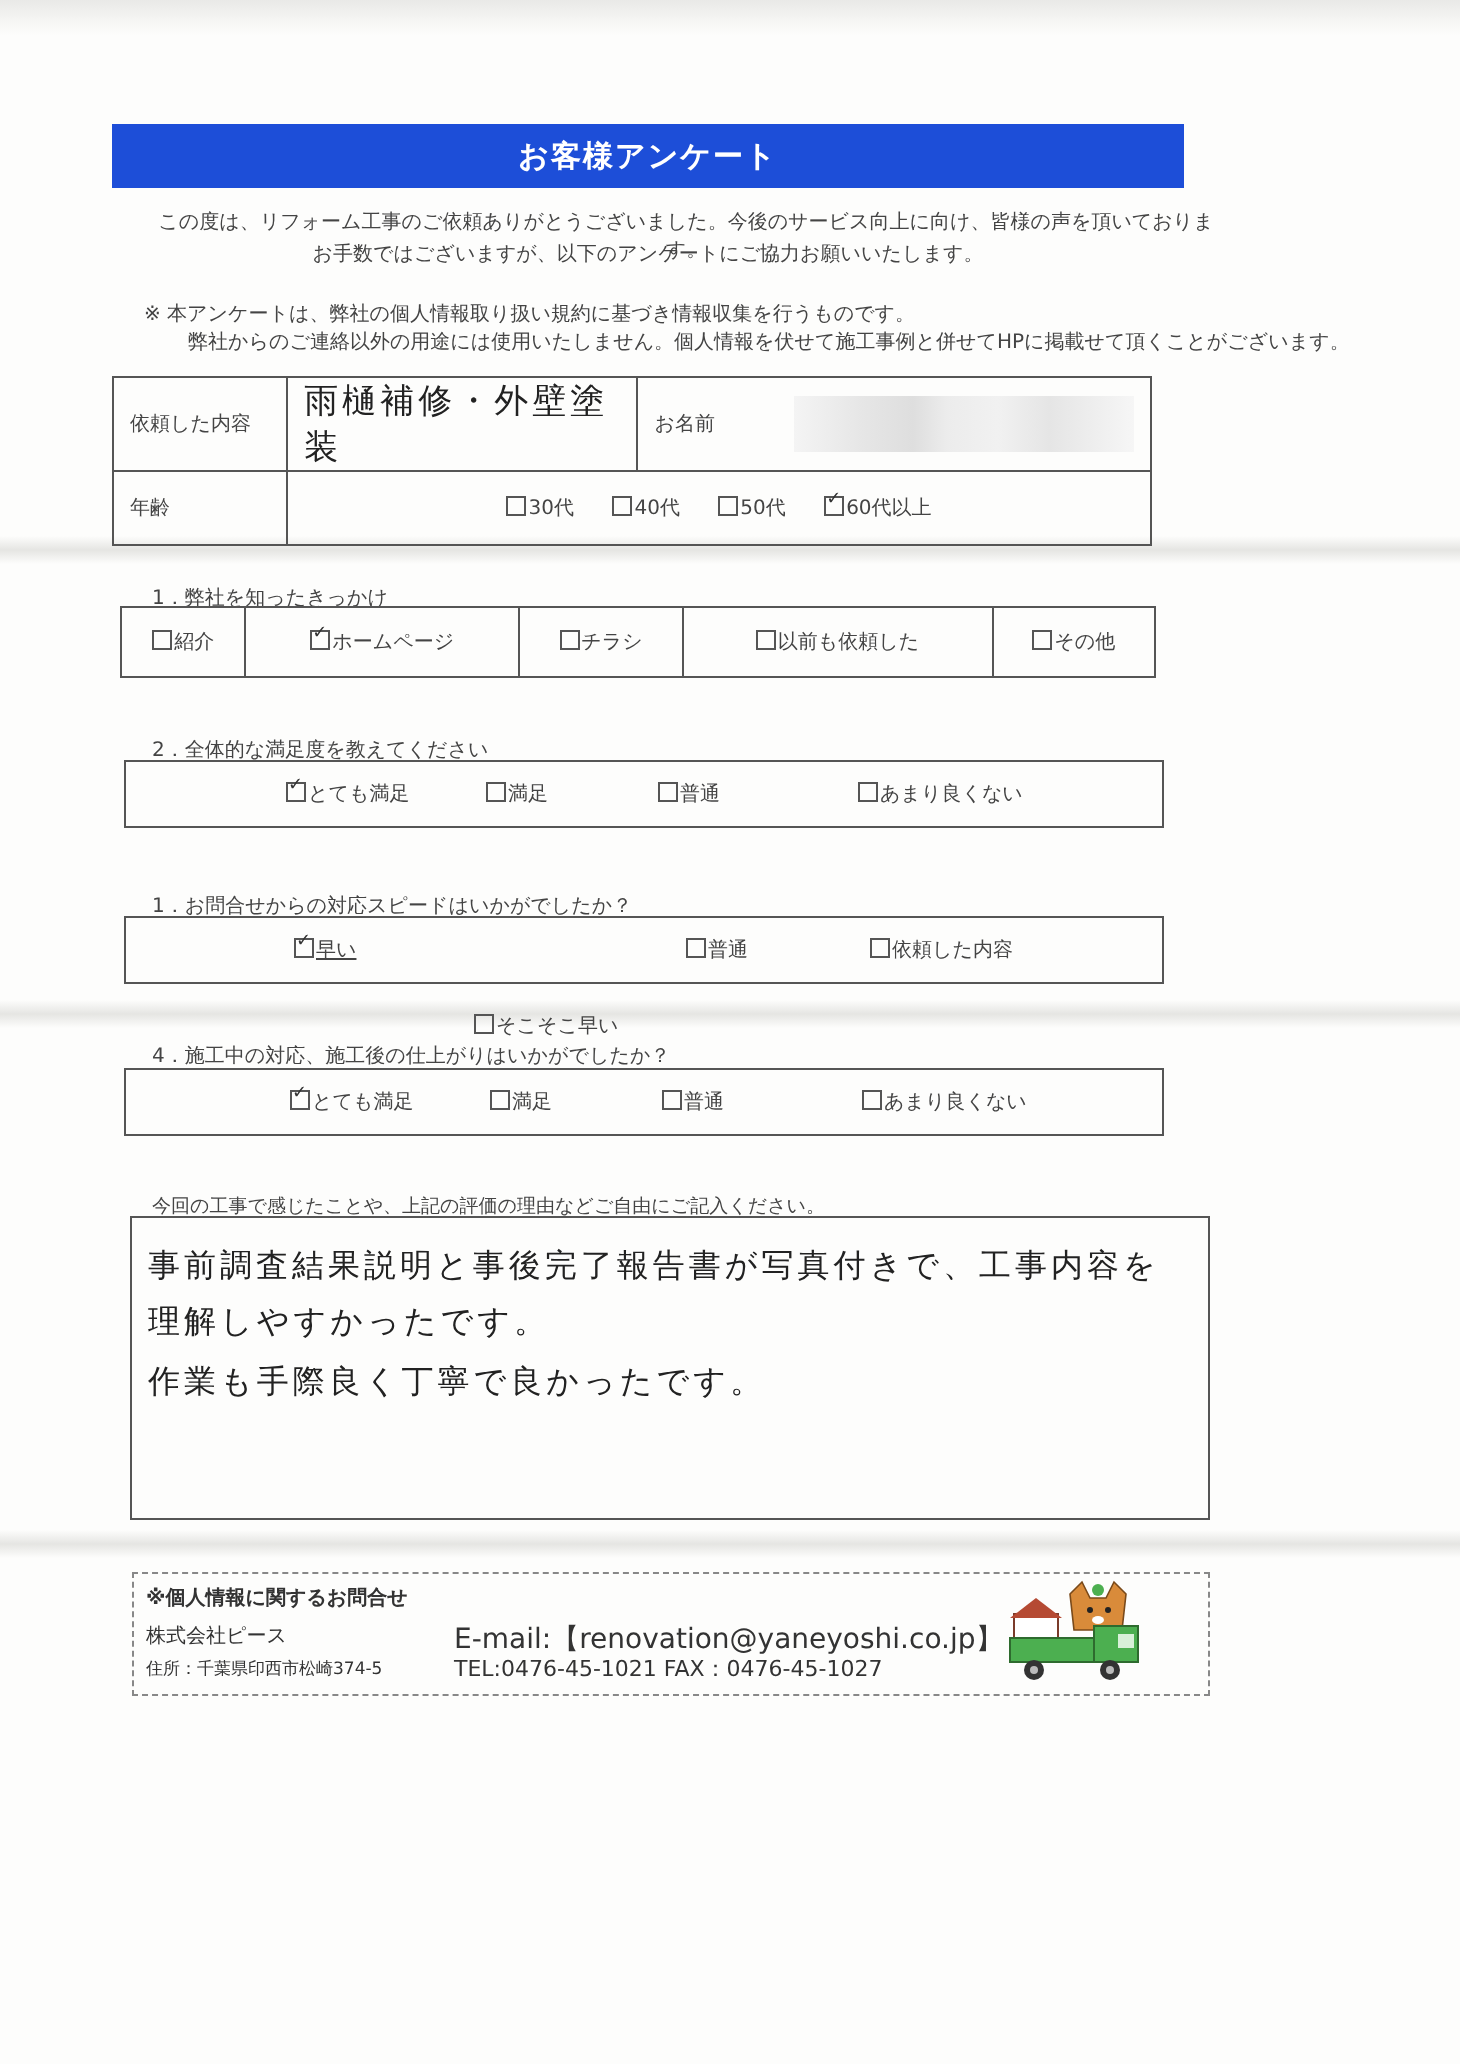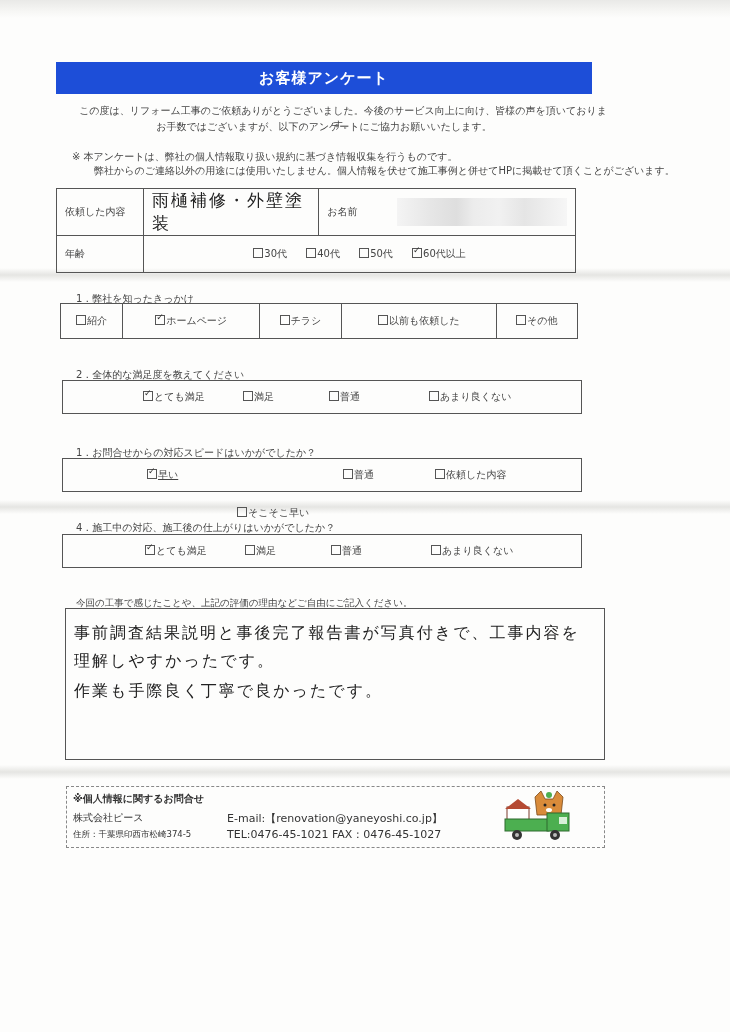--- a/index.html
+++ b/index.html
@@ -144,21 +144,21 @@
 <div class="comment-box">
   <div class="comment-line" style="top:14px;">事前調査結果説明と事後完了報告書が写真付きで、工事内容を</div>
   <div class="comment-line" style="top:72px;">作業も手際良く丁寧で良かったです。</div>
   <div class="comment-line" style="top:42px;">理解しやすかったです。</div>
 </div>
 
 <div class="footer-box">
   <div class="f" style="left:6px; top:5px; font-weight:bold;">※個人情報に関するお問合せ</div>
   <div class="f" style="left:6px; top:24px;">株式会社ピース</div>
   <div class="f" style="left:6px; top:42px; font-size:8.5px;">住所：千葉県印西市松崎374-5</div>
-  <div class="f" style="left:160px; top:24px; font-size:11px;">E-mail:【renovation@yaneyoshi.co.jp】</div>
+  <div class="f" style="left:160px; top:24px; font-size:14px;">E-mail:【renovation@yaneyoshi.co.jp】</div>
   <div class="f" style="left:160px; top:40px; font-size:11px;">TEL:0476-45-1021  FAX：0476-45-1027</div>
   <svg class="mascot" viewBox="0 0 70 56">
     <rect x="4" y="18" width="22" height="14" fill="#fff" stroke="#7a3b2a" stroke-width="1"></rect>
     <polygon points="2,20 15,10 28,20" fill="#b54a33"></polygon>
     <path d="M32 8 L38 2 L42 10 L50 10 L54 2 L60 8 L58 26 L34 26 Z" fill="#d98b3a" stroke="#7a4a1a" stroke-width="0.8"></path>
     <circle cx="42" cy="16" r="1.5" fill="#222"></circle>
       <circle cx="51" cy="16" r="1.5" fill="#222"></circle>
     <ellipse cx="46" cy="21" rx="3" ry="2" fill="#fff"></ellipse>
     <circle cx="46" cy="6" r="3" fill="#4caf50"></circle>
     <rect x="2" y="30" width="44" height="12" fill="#4caf50" stroke="#2e6b2e" stroke-width="1"></rect>

